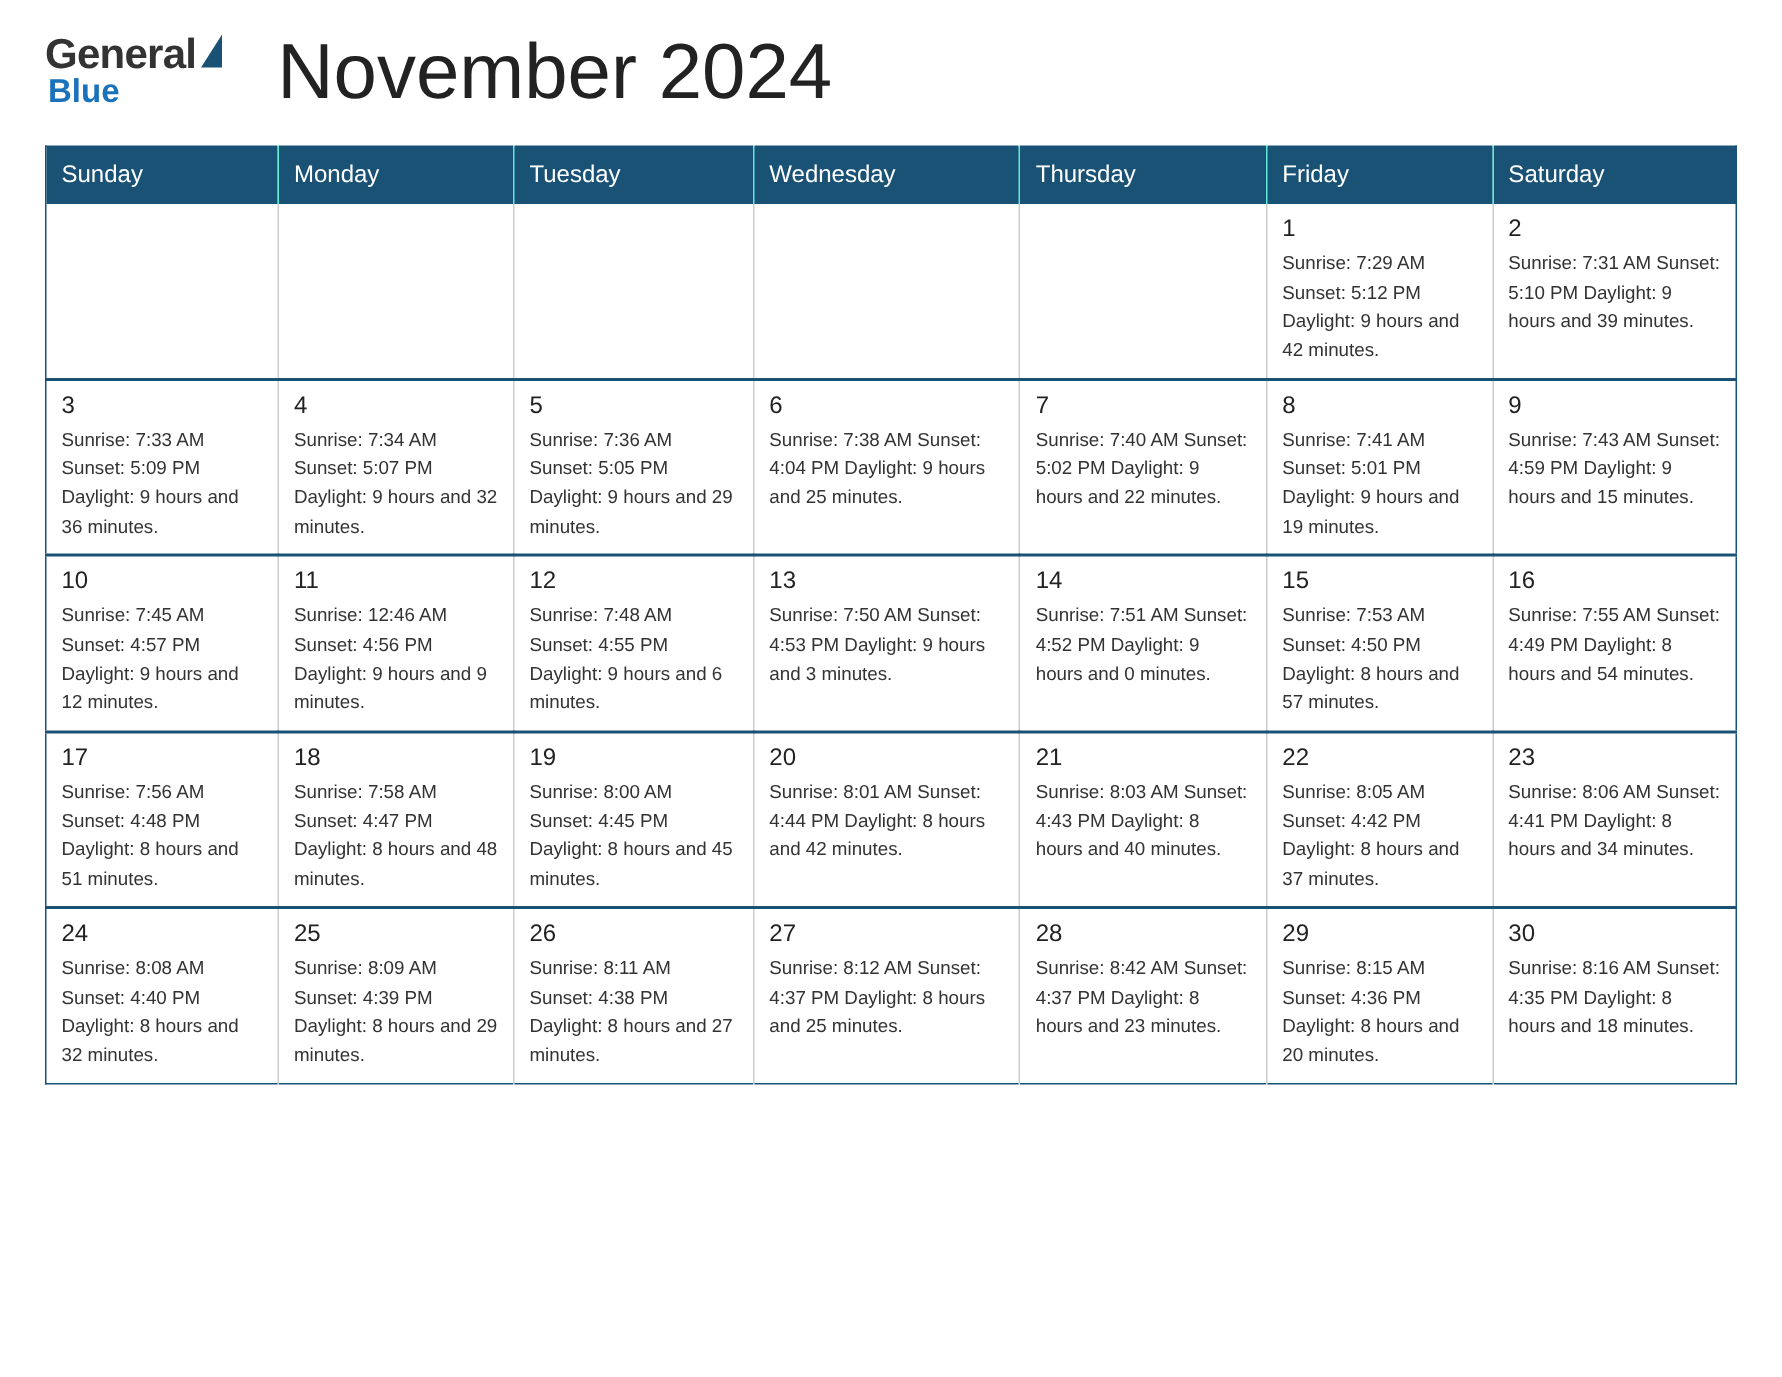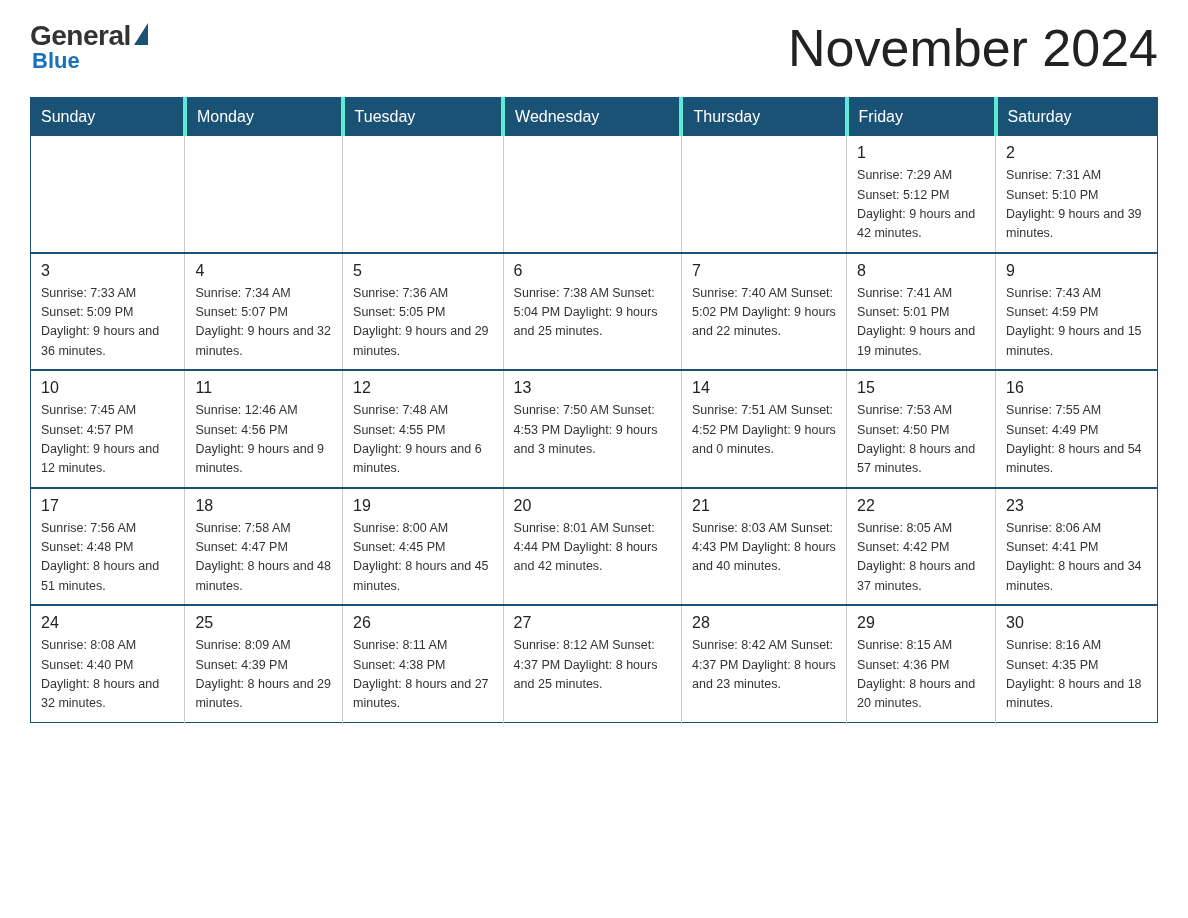--- a/index.html
+++ b/index.html
@@ -5,21 +5,20 @@
     * { margin: 0; padding: 0; box-sizing: border-box; }
     body {
       font-family: Arial, sans-serif;
       background: #fff;
       width: 1188px;
       min-height: 918px;
       padding: 20px 30px;
     }
     .header {
       display: flex;
-      justify-content: space-between;
       align-items: flex-start;
       margin-bottom: 20px;
     }
     .logo {
       display: flex;
       flex-direction: column;
       align-items: flex-start;
     }
     .logo-top {
       display: flex;
@@ -68,21 +67,21 @@
     }
     thead tr {
       background-color: #1a5276;
     }
     thead th {
       color: #fff;
       font-size: 16px;
       font-weight: normal;
       padding: 10px 10px;
       text-align: left;
-      border-right: 4px solid #5eead4;
+      border-right: 1px solid #5eead4;
     }
     thead th:last-child { border-right: none; }
     tbody tr {
       border-bottom: 2px solid #1a5276;
     }
     tbody td {
       vertical-align: top;
       padding: 8px 10px;
       border-right: 1px solid #ccc;
       font-size: 13px;
@@ -173,21 +172,21 @@
         <td>
           <span class="day-num">5</span>
           <div class="day-info">Sunrise: 7:36 AM
 Sunset: 5:05 PM
 Daylight: 9 hours
 and 29 minutes.</div>
         </td>
         <td>
           <span class="day-num">6</span>
           <div class="day-info">Sunrise: 7:38 AM
-Sunset: 5:04 PM
+Sunset: 4:04 PM
 Daylight: 9 hours
 and 25 minutes.</div>
         </td>
         <td>
           <span class="day-num">7</span>
           <div class="day-info">Sunrise: 7:40 AM
 Sunset: 5:02 PM
 Daylight: 9 hours
 and 22 minutes.</div>
         </td>

